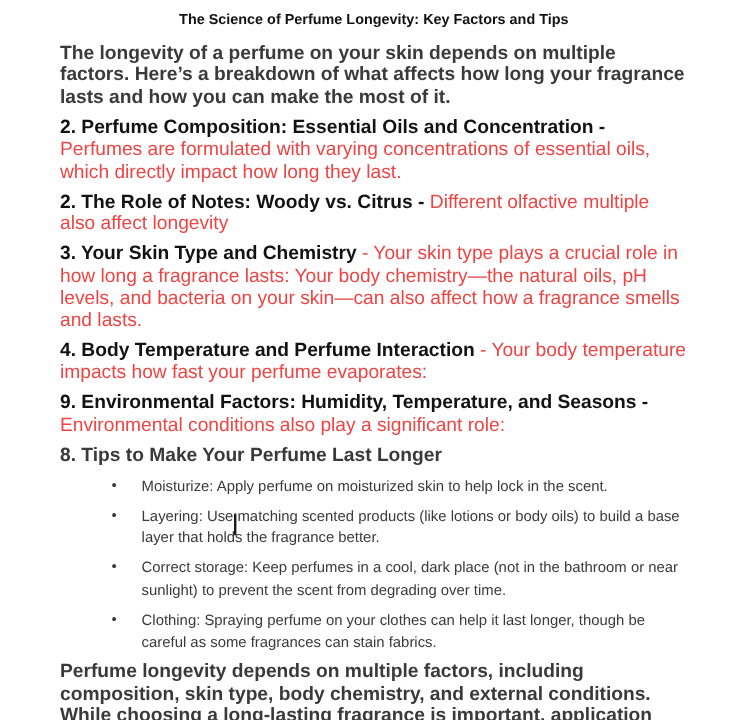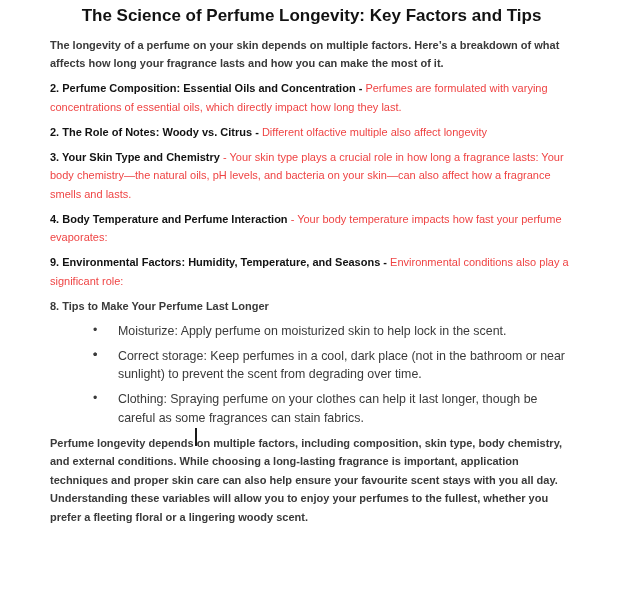--- a/index.html
+++ b/index.html
@@ -16,29 +16,29 @@
   .page {
     position: relative;
     box-sizing: border-box;
     width: 625px;
     height: 600px;
     padding: 7px 52px 0 50px;
     background: #ffffff;
     color: #3a3a3a;
   }
   .doc-title {
-    font-size: 17px;
+    font-size: 12px;
     line-height: 18.5px;
     font-weight: 700;
     text-align: center;
     color: #121212;
     margin: 0 0 10px 0;
   }
   p.para {
-    font-size: 11px;
+    font-size: 16px;
     line-height: 18.5px;
     margin: 0 0 6.5px 0;
     color: #3a3a3a;
   }
   .bold-para {
     font-weight: 700;
     color: #121212;
   }
   .lead {
     font-weight: 700;
@@ -108,20 +108,21 @@
 
   <p class="para bold-para">8. Tips to Make Your Perfume Last Longer</p>
 
   <ul class="tips-list">
     <li>
       <span class="marker">•</span>
       <span>Moisturize: Apply perfume on moisturized skin to help lock in the scent.</span>
     </li>
     <li>
       <span class="marker">•</span>
+      <span>Layering: Use matching scented products (like lotions or body oils) to build a base layer that holds the fragrance better.</span>
     </li>
     <li>
       <span class="marker">•</span>
       <span>Correct storage: Keep perfumes in a cool, dark place (not in the bathroom or near sunlight) to prevent the scent from degrading over time.</span>
     </li>
     <li>
       <span class="marker">•</span>
       <span>Clothing: Spraying perfume on your clothes can help it last longer, though be careful as some fragrances can stain fabrics.</span>
     </li>
   </ul>

